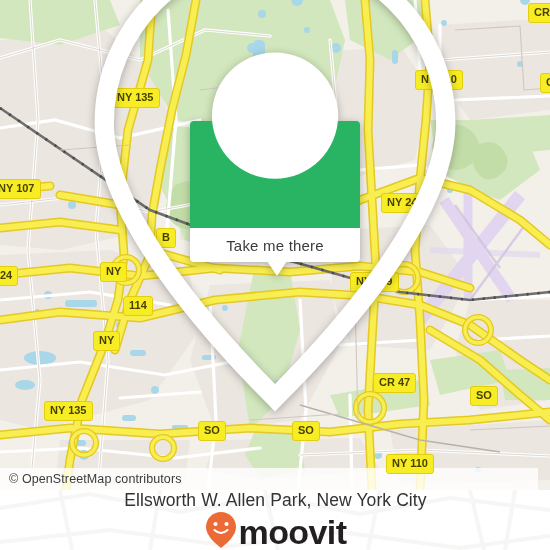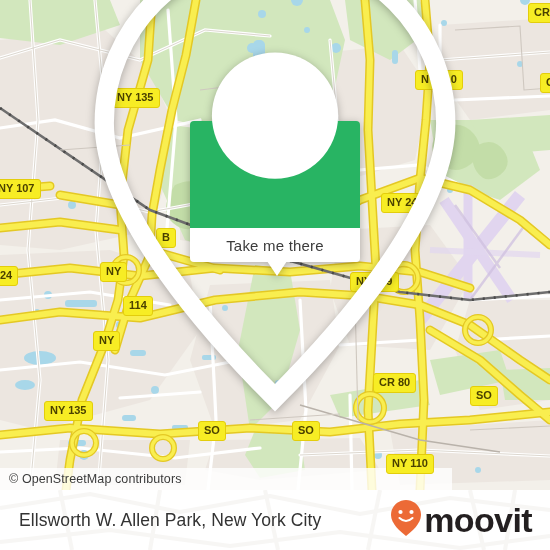--- a/index.html
+++ b/index.html
@@ -9,21 +9,21 @@
     background:#ffffff;
   }
   #app{position:relative;width:550px;height:550px;overflow:hidden;background:#fff;}
 
   
   .map{position:absolute;left:0;top:0;width:550px;height:490px;overflow:hidden;background:#f2efe9;}
   .map svg{display:block;width:550px;height:490px;}
 
   
   .attrib{
-    position:absolute;left:0;top:468px;width:452px;height:22px;
+    position:absolute;left:0;top:468px;width:538px;height:22px;
     background:rgba(255,255,255,0.80);
     display:flex;align-items:center;
   }
   .attrib span{
     font-size:12.5px;color:#3b3b3b;padding-left:9px;letter-spacing:.1px;
     font-family:"Liberation Sans", sans-serif;
   }
 
   
   .shield{
@@ -72,21 +72,21 @@
 
   
   .footer{
     position:absolute;left:0;top:490px;width:550px;height:60px;
     background:#ffffff;overflow:hidden;
   }
   .footer-bg{position:absolute;left:0;top:0;width:550px;height:60px;opacity:.30;}
   .footer-inner{
     position:absolute;left:0;top:0;width:550px;height:60px;
     display:flex;align-items:center;justify-content:space-between;
-    padding:0 18px 0 19px;box-sizing:border-box;
+    padding:0 18px 0 19px;box-sizing:border-box;flex-direction:column;
   }
   .footer-title{
     font-size:17.5px;color:#333333;letter-spacing:.1px;
     font-family:"Liberation Sans", sans-serif;white-space:nowrap;
   }
   .brand{display:flex;align-items:center;gap:2px;}
   .brand-word{
     font-size:34px;font-weight:bold;color:#231f20;letter-spacing:-0.6px;
     font-family:"Liberation Sans", sans-serif;line-height:1;
   }
@@ -303,21 +303,21 @@
         <div class="shield" style="left: 528px; top: 3px;">CR</div>
         <div class="shield" style="left: 540px; top: 73px;">CR</div>
         <div class="shield" style="left: -8px; top: 179px;">NY 107</div>
         <div class="shield" style="left: 381px; top: 193px;">NY 24</div>
         <div class="shield" style="left: 156px; top: 228px;">B</div>
         <div class="shield" style="left: -6px; top: 266px;">24</div>
         <div class="shield" style="left: 100px; top: 262px;">NY</div>
         <div class="shield" style="left: 350px; top: 272px;">NY 109</div>
         <div class="shield" style="left: 123px; top: 296px;">114</div>
         <div class="shield" style="left: 93px; top: 331px;">NY</div>
-        <div class="shield" style="left: 373px; top: 373px;">CR 80</div>
+        <div class="shield" style="left: 373px; top: 373px;">CR 47</div>
         <div class="shield" style="left: 470px; top: 386px;">SO</div>
         <div class="shield" style="left: 44px; top: 401px;">NY 135</div>
         <div class="shield" style="left: 198px; top: 421px;">SO</div>
         <div class="shield" style="left: 292px; top: 421px;">SO</div>
         <div class="shield" style="left: 386px; top: 454px;">NY 110</div>
       </div>
 
     <div class="callout">
       <div class="callout-green">
         <span>

